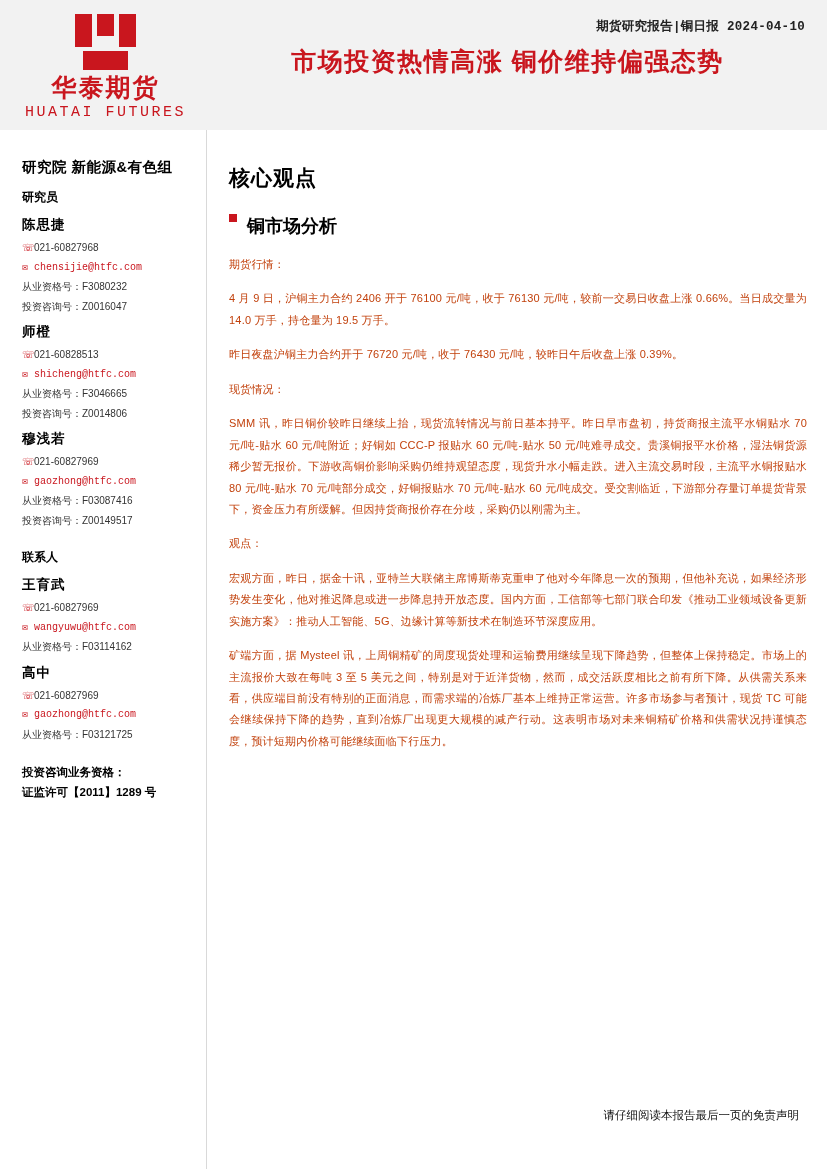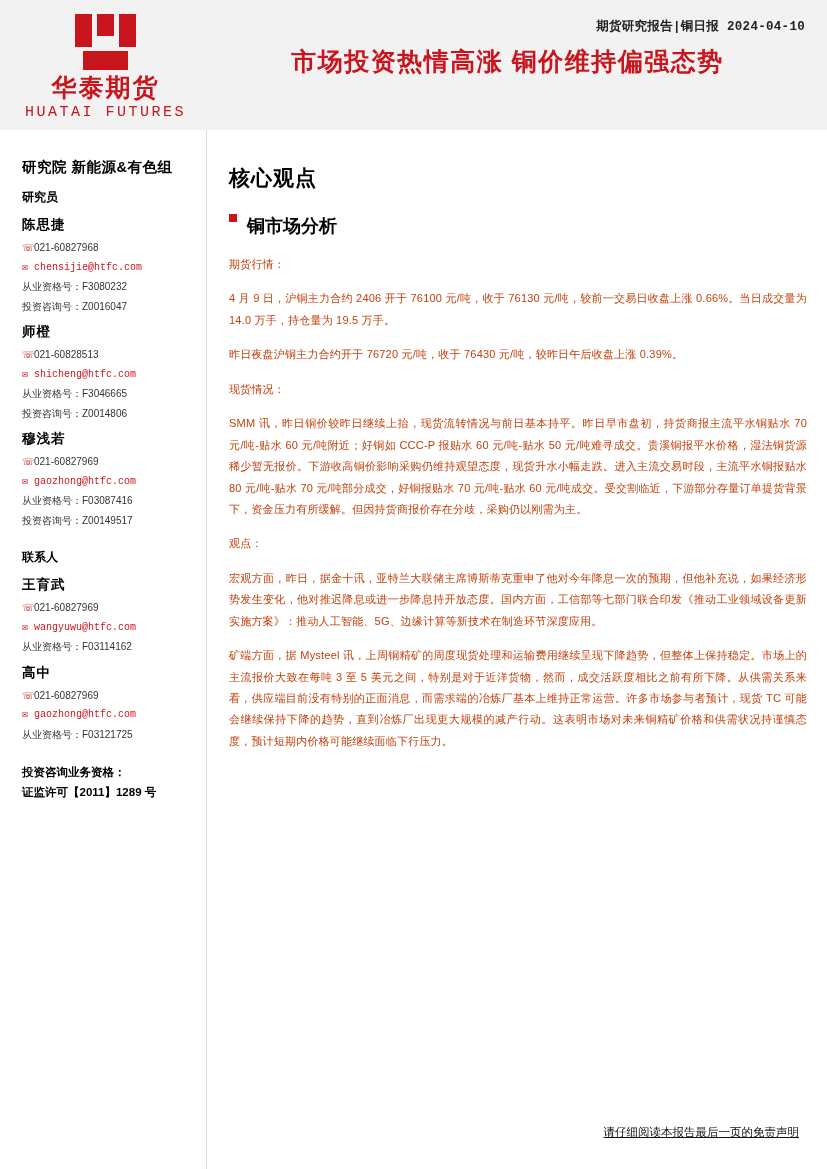--- a/index.html
+++ b/index.html
@@ -182,24 +182,23 @@
     line-height: 1.95;
     color: #c2410c;
     margin: 0 0 13px 0;
     text-align: justify;
     text-justify: inter-ideograph;
     letter-spacing: 0.2px;
   }
   .disclaimer {
     position: absolute;
     right: 28px;
-    bottom: 29px;
+    bottom: 46px;
     font-size: 11.5px;
     color: #111;
-    text-decoration: underline;
   }
 </style>
 </head>
 <body>
 
 <div class="page">
 
   <div class="header">
     <div class="logo-block">
       <div class="logo-mark">

